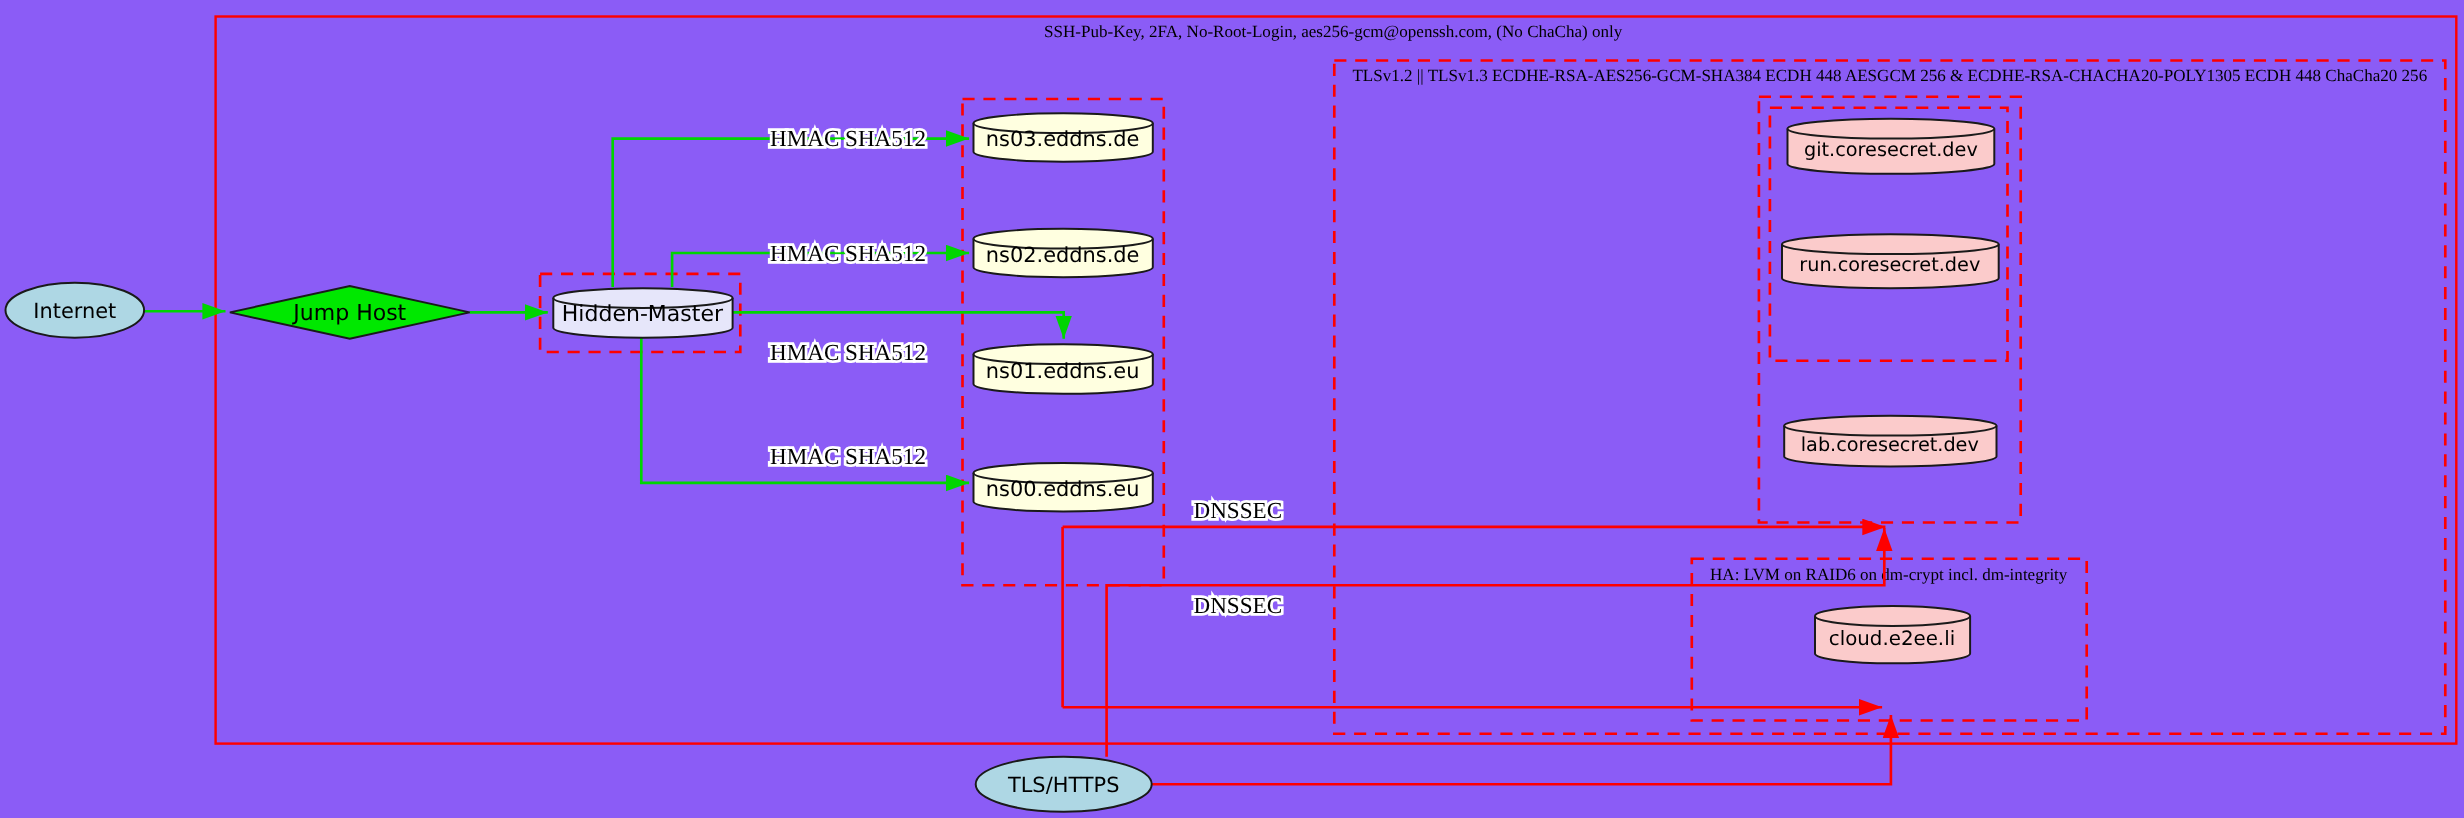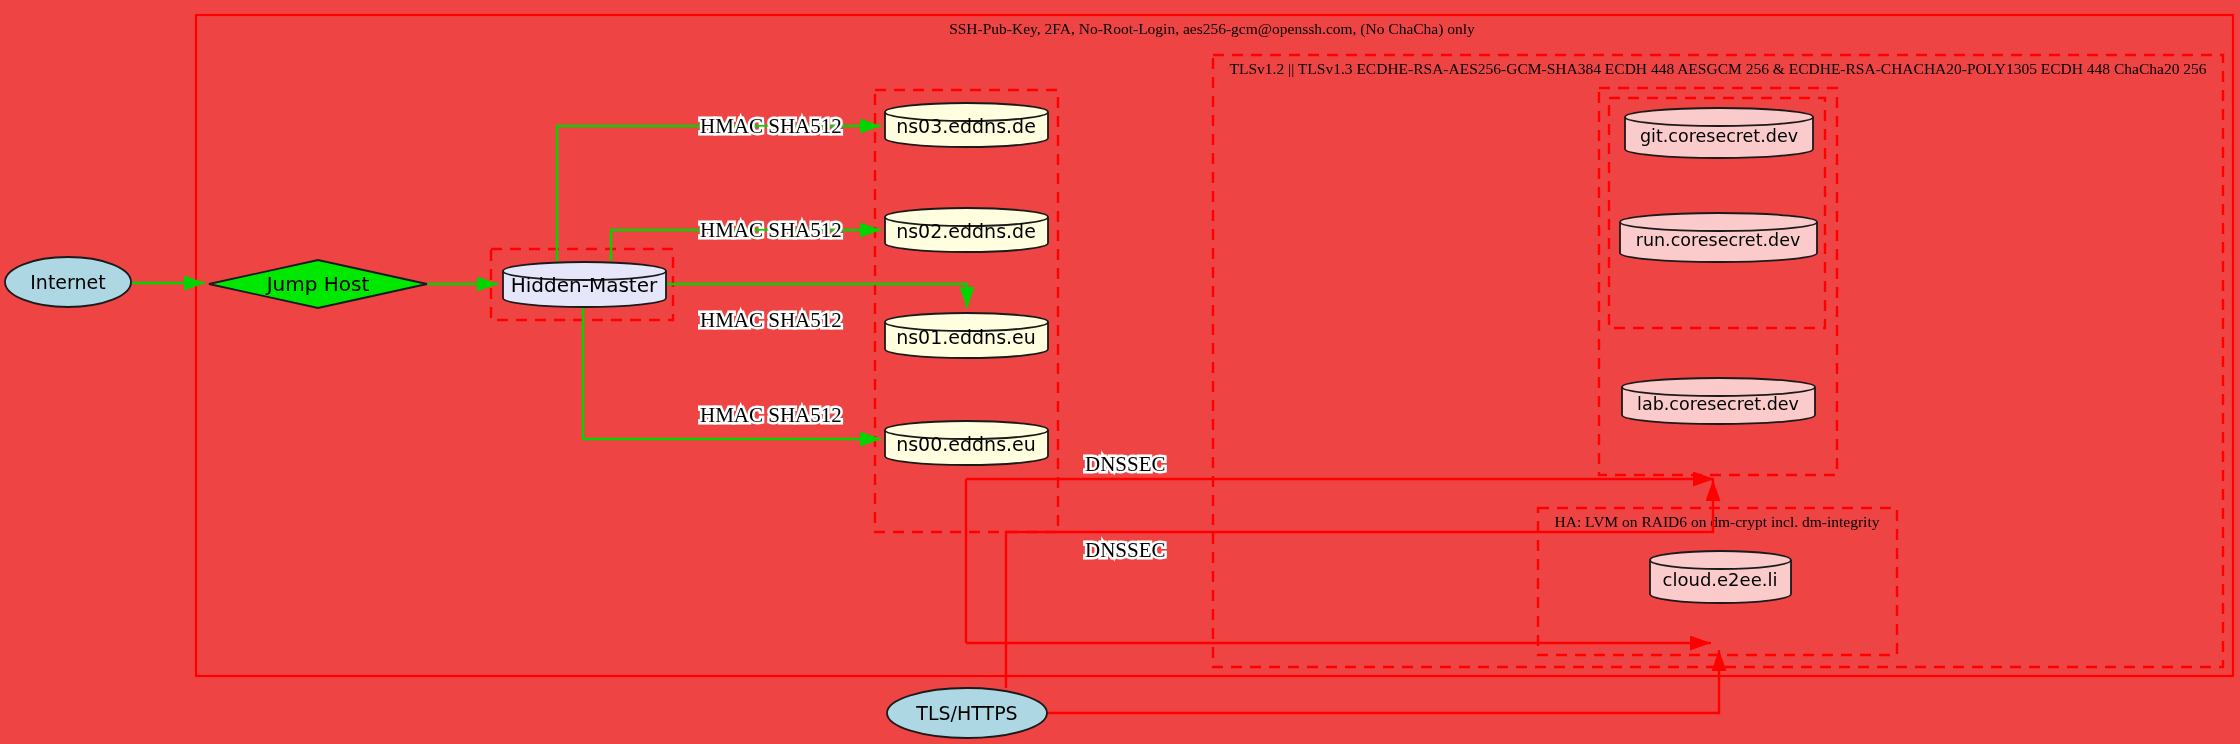--- a/index.html
+++ b/index.html
@@ -1,16 +1,16 @@
 <!DOCTYPE html>
 <html><head>
 <meta charset="utf-8">
 <style>
   html,body{margin:0;padding:0;background:#ffffff;}
-  .stage{position:relative;width:2240px;height:744px;background:#ef4444;overflow:hidden;
+  .stage{position:relative;width:2240px;height:744px;background:#8b5cf6;overflow:hidden;
          font-family:"DejaVu Sans",sans-serif;}
   svg{display:block}
   .cluster{fill:none;stroke-width:2.2px;}
   .cluster.dashed{stroke-dasharray:11 8;stroke-width:2.4px;}
   .edge{fill:none;stroke-width:2.4px;}
   .node-shape{stroke:#1a1a1a;stroke-width:1.8px;}
   .node-label{font-family:"DejaVu Sans",sans-serif;fill:#000;text-anchor:middle;}
   .edge-label{font-family:"Liberation Serif",serif;fill:#000;font-size:21px;
               paint-order:stroke;stroke:#ffffff;stroke-width:5px;}
   .cluster-label{font-family:"Liberation Serif",serif;fill:#000;font-size:15.5px;text-anchor:middle;}

